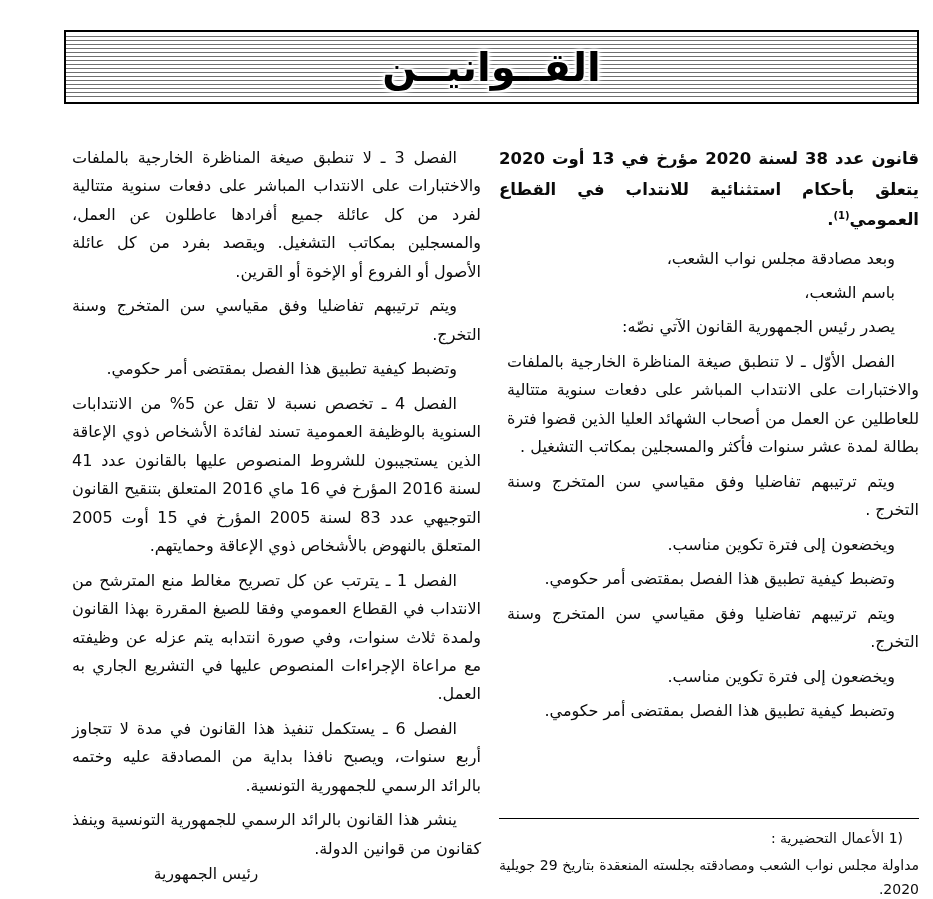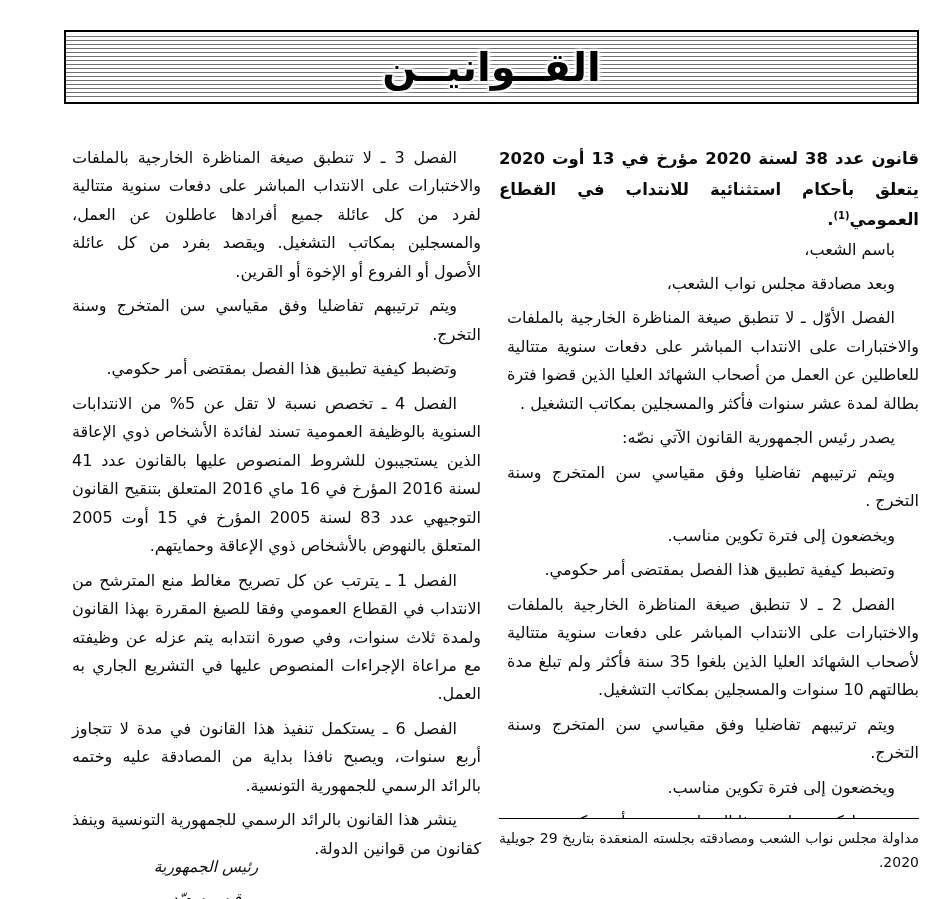--- a/index.html
+++ b/index.html
@@ -33,72 +33,72 @@
   .col { position:relative; }
   .col-right { width:420px; }
   .col-left  { width:417px; }
 
   p.para {
     font-size:16px; line-height:1.78; text-align:justify;
     text-indent:24px; margin:0 0 6px 8px;
   }
   .law-title {
     font-size:16.5px; font-weight:700; line-height:1.85;
-    text-align:justify; 
+    text-align:justify; margin-bottom:9px;
   }
   .law-title sup { font-size:10px; font-weight:700; }
 
   
   .footnote {
     position:absolute; top:674px; right:0; left:0;
     background:#fff; border-top:1px solid #000;
     padding-top:7px; font-size:14px;
   }
   .footnote p { text-align:justify; line-height:1.72; margin:0; }
   .fn-head { text-indent:16px; margin-bottom:3px !important; }
   .fn-marker { unicode-bidi:embed; }
 
   
   .signature {
     position:absolute; top:708px; left:52px; width:180px;
     background:#fff; text-align:center; font-size:15.5px; line-height:2.05;
   }
-  .signature p { margin:0;font-style:italic; }
+  .signature p { margin:7px; }
 </style>
 </head>
 <body>
 
 <div class="page">
 
   <div class="banner">
     <div class="banner-inner">
       <span class="banner-title">القــوانيــن</span>
     </div>
   </div>
 
   <div class="columns">
 
     <div class="col col-right">
       <p class="law-title"><span>قانون عدد 38 لسنة 2020 مؤرخ في 13 أوت 2020 يتعلق بأحكام استثنائية للانتداب في القطاع العمومي</span><sup dir="ltr">(1)</sup><span>.</span></p>
 
       <div>
+          <p class="para">وبعد مصادقة مجلس نواب الشعب،</p>
           <p class="para">باسم الشعب،</p>
-          <p class="para">وبعد مصادقة مجلس نواب الشعب،</p>
+          <p class="para">يصدر رئيس الجمهورية القانون الآتي نصّه:</p>
           <p class="para">الفصل الأوّل ـ لا تنطبق صيغة المناظرة الخارجية بالملفات والاختبارات على الانتداب المباشر على دفعات سنوية متتالية للعاطلين عن العمل من أصحاب الشهائد العليا الذين قضوا فترة بطالة لمدة عشر سنوات فأكثر والمسجلين بمكاتب التشغيل .</p>
-          <p class="para">يصدر رئيس الجمهورية القانون الآتي نصّه:</p>
           <p class="para">ويتم ترتيبهم تفاضليا وفق مقياسي سن المتخرج وسنة التخرج .</p>
           <p class="para">ويخضعون إلى فترة تكوين مناسب.</p>
           <p class="para">وتضبط كيفية تطبيق هذا الفصل بمقتضى أمر حكومي.</p>
-          <p class="para">الفصل 2 ـ لا تنطبق صيغة المناظرة الخارجية بالملفات والاختبارات على الانتداب المباشر على دفعات سنوية متتالية لأصحاب الشهائد العليا الذين بلغوا 35 سنة فأكثر ولم تبلغ مدة بطالتهم 10 سنوات والمسجلين بمكاتب التشغيل.</p>
           <p class="para">ويتم ترتيبهم تفاضليا وفق مقياسي سن المتخرج وسنة التخرج.</p>
           <p class="para">ويخضعون إلى فترة تكوين مناسب.</p>
           <p class="para">وتضبط كيفية تطبيق هذا الفصل بمقتضى أمر حكومي.</p>
         </div>
 
       <div class="footnote">
+        <p class="fn-head"><span class="fn-marker" dir="ltr">1)</span> <span>الأعمال التحضيرية :</span></p>
         <p class="fn-body">مداولة مجلس نواب الشعب ومصادقته بجلسته المنعقدة بتاريخ 29 جويلية 2020.</p>
       </div>
     </div>
 
     <div class="col col-left">
       <div>
           <p class="para">الفصل 3 ـ لا تنطبق صيغة المناظرة الخارجية بالملفات والاختبارات على الانتداب المباشر على دفعات سنوية متتالية لفرد من كل عائلة جميع أفرادها عاطلون عن العمل، والمسجلين بمكاتب التشغيل. ويقصد بفرد من كل عائلة الأصول أو الفروع أو الإخوة أو القرين.</p>
           <p class="para">ويتم ترتيبهم تفاضليا وفق مقياسي سن المتخرج وسنة التخرج.</p>
           <p class="para">وتضبط كيفية تطبيق هذا الفصل بمقتضى أمر حكومي.</p>
           <p class="para">الفصل 4 ـ تخصص نسبة لا تقل عن 5% من الانتدابات السنوية بالوظيفة العمومية تسند لفائدة الأشخاص ذوي الإعاقة الذين يستجيبون للشروط المنصوص عليها بالقانون عدد 41 لسنة 2016 المؤرخ في 16 ماي 2016 المتعلق بتنقيح القانون التوجيهي عدد 83 لسنة 2005 المؤرخ في 15 أوت 2005 المتعلق بالنهوض بالأشخاص ذوي الإعاقة وحمايتهم.</p>

